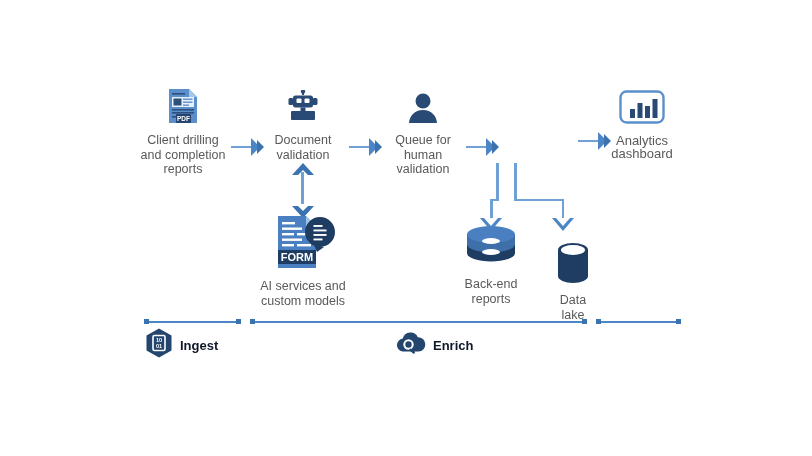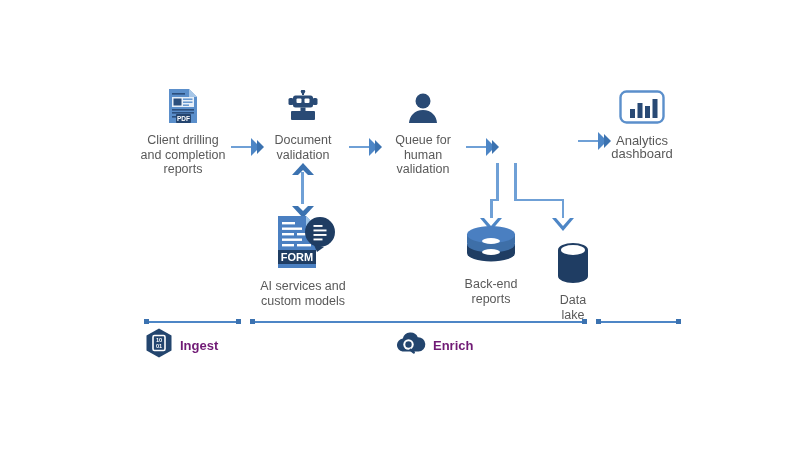--- a/index.html
+++ b/index.html
@@ -64,21 +64,21 @@
   .conn .dhead{position:absolute;width:22px;height:13px;}
   .conn .dhead:before{content:"";position:absolute;left:0;top:0;
     border-left:11px solid transparent;border-right:11px solid transparent;border-top:13px solid #4d86c6;}
   .conn .dhead:after{content:"";position:absolute;left:4px;top:0;
     border-left:7px solid transparent;border-right:7px solid transparent;border-top:8px solid #ffffff;}
 
   
   .phase-line{position:absolute;height:2px;background:#4d86c6;top:321px;}
   .phase-dot{position:absolute;width:5px;height:5px;background:#3b72b0;top:319px;}
   .phase{position:absolute;display:flex;align-items:center;gap:7px;}
-  .phase .ptext{color:#701a75;font-size:13px;font-weight:bold;}
+  .phase .ptext{color:#0f172a;font-size:13px;font-weight:bold;}
 </style>
 </head>
 <body>
 
 <div class="stage">
 
   <div class="node" style="left:133px;top:88px;width:100px;">
     <div class="icon">
       <svg width="34" height="36" viewBox="0 0 34 36">
         <path d="M3 1 h20 l8 8 v26 h-28 z" fill="#5B8FCB"></path>

